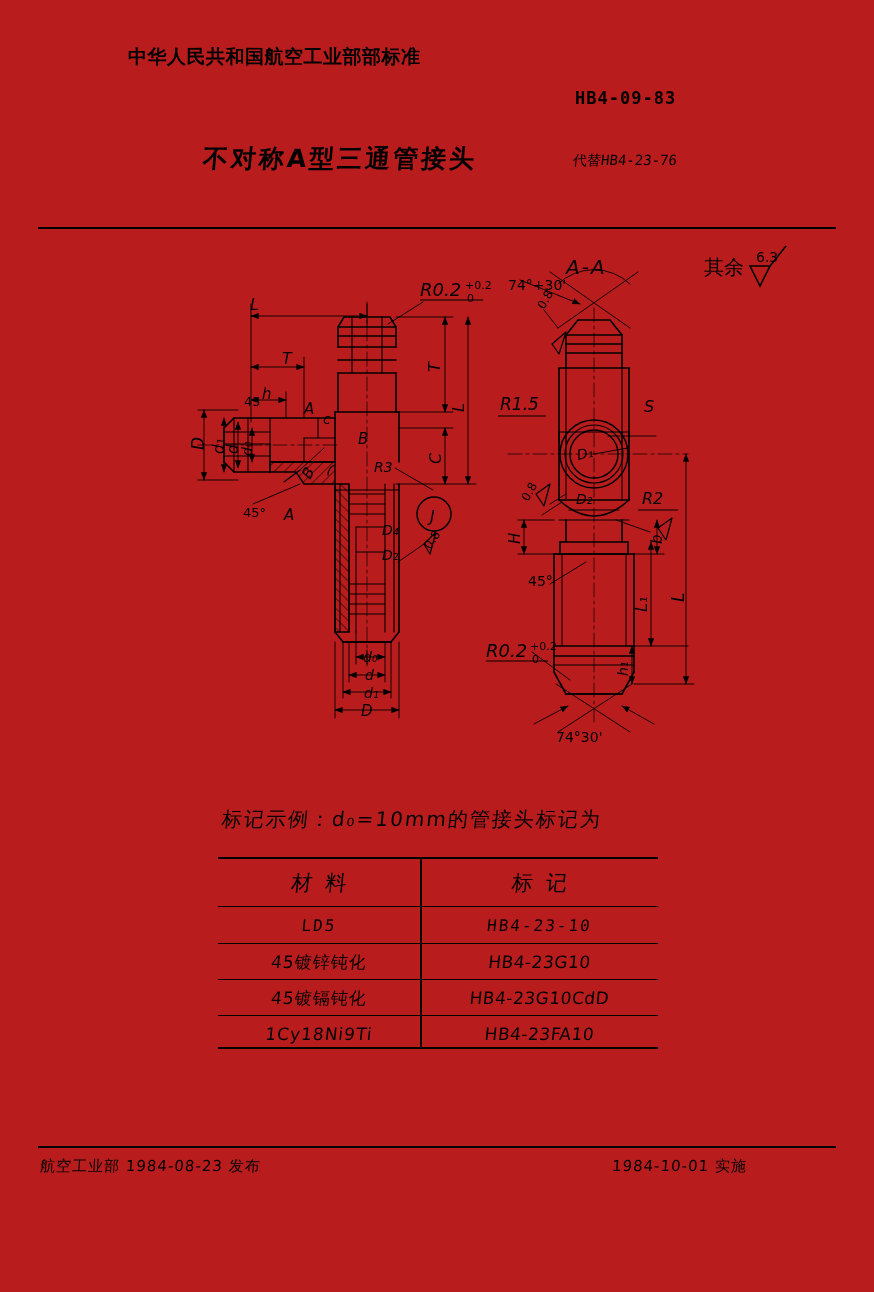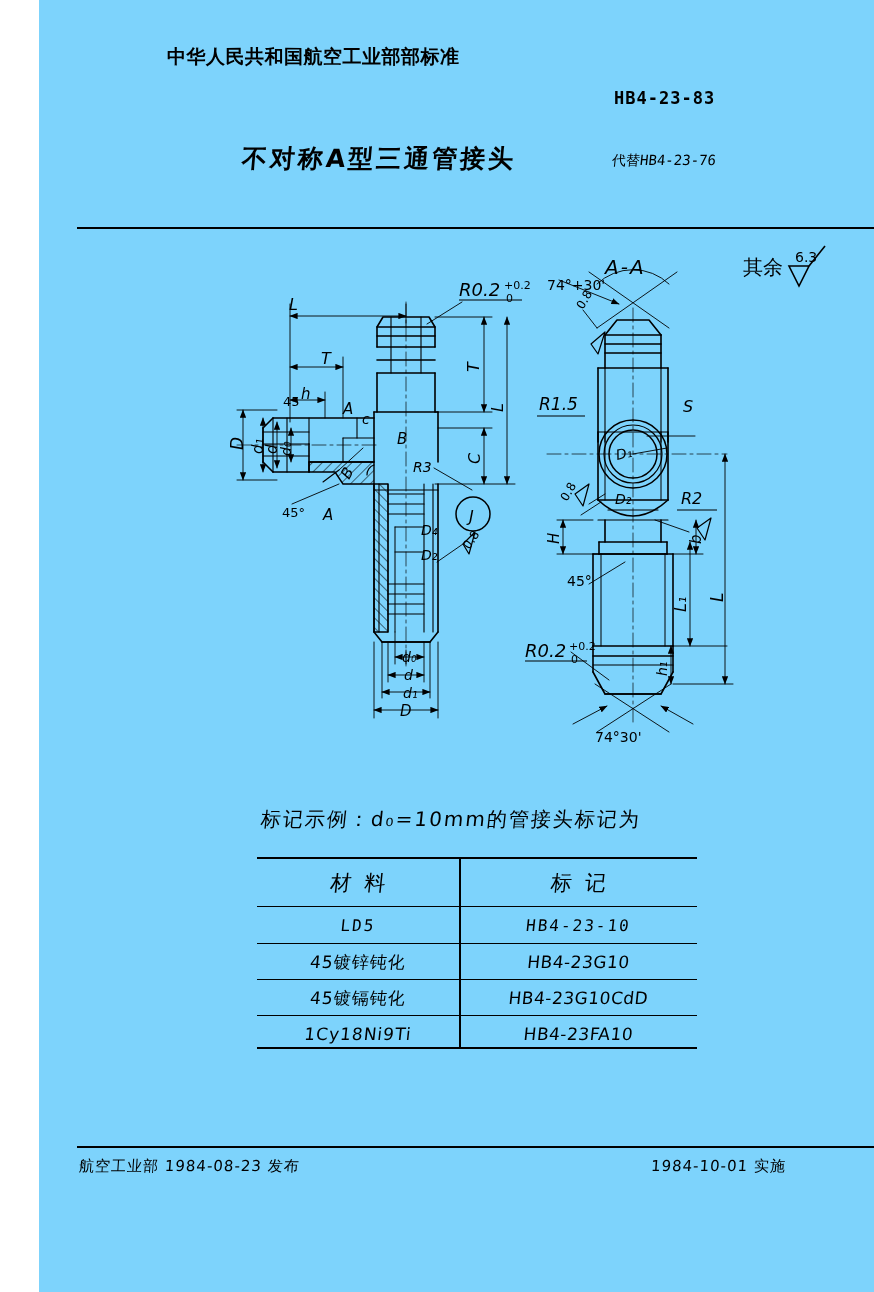--- a/index.html
+++ b/index.html
@@ -1,20 +1,20 @@
 <!DOCTYPE html>
 <html><head>
 <meta charset="utf-8">
 <style>
   html,body{margin:0;padding:0;background:#fff;}
   body{
     width:874px;height:1292px;position:relative;overflow:hidden;
     font-family:"Liberation Sans","DejaVu Sans",sans-serif;color:#000;
   }
-  .page{position:absolute;inset:0;background:#7dd3fc;margin-left:39px;}
+  .page{position:absolute;inset:0;background:#b91c1c;}
 
   
   .hdr-org{
     position:absolute;left:128px;top:44px;
     font-family:"DejaVu Sans","Liberation Sans",sans-serif;
     font-weight:bold;font-size:19px;letter-spacing:.5px;white-space:nowrap;
   }
   .hdr-code{
     position:absolute;left:575px;top:88px;
     font-family:"DejaVu Sans Mono","Liberation Mono",monospace;
@@ -83,21 +83,21 @@
   .trow .cell-l{font-size:17px;letter-spacing:1px;}
   .trow .cell-r{font-size:17px;letter-spacing:.5px;}
   .trow.r0 .cell-l,.trow.r0 .cell-r{font-family:"DejaVu Sans Mono","Liberation Mono",monospace;font-size:16px;letter-spacing:2px;}
 </style>
 </head>
 <body>
 
 <div class="page">
 
   <div class="hdr-org">中华人民共和国航空工业部部标准</div>
-  <div class="hdr-code">HB4-23-83</div>
+  <div class="hdr-code">HB4-09-83</div>
   <div class="hdr-title">不对称A型三通管接头</div>
   <div class="hdr-replaces">代替HB4-23-76</div>
   <div class="rule-top"></div>
 
   <div class="drawing">
     <svg width="798" height="540" viewBox="0 0 798 540" xmlns="http://www.w3.org/2000/svg">
       <defs>
         <marker id="ar" markerWidth="9" markerHeight="7" refX="8.5" refY="3.5" orient="auto">
           <polygon points="0 0, 9 3.5, 0 7" fill="#000"></polygon>
         </marker>

